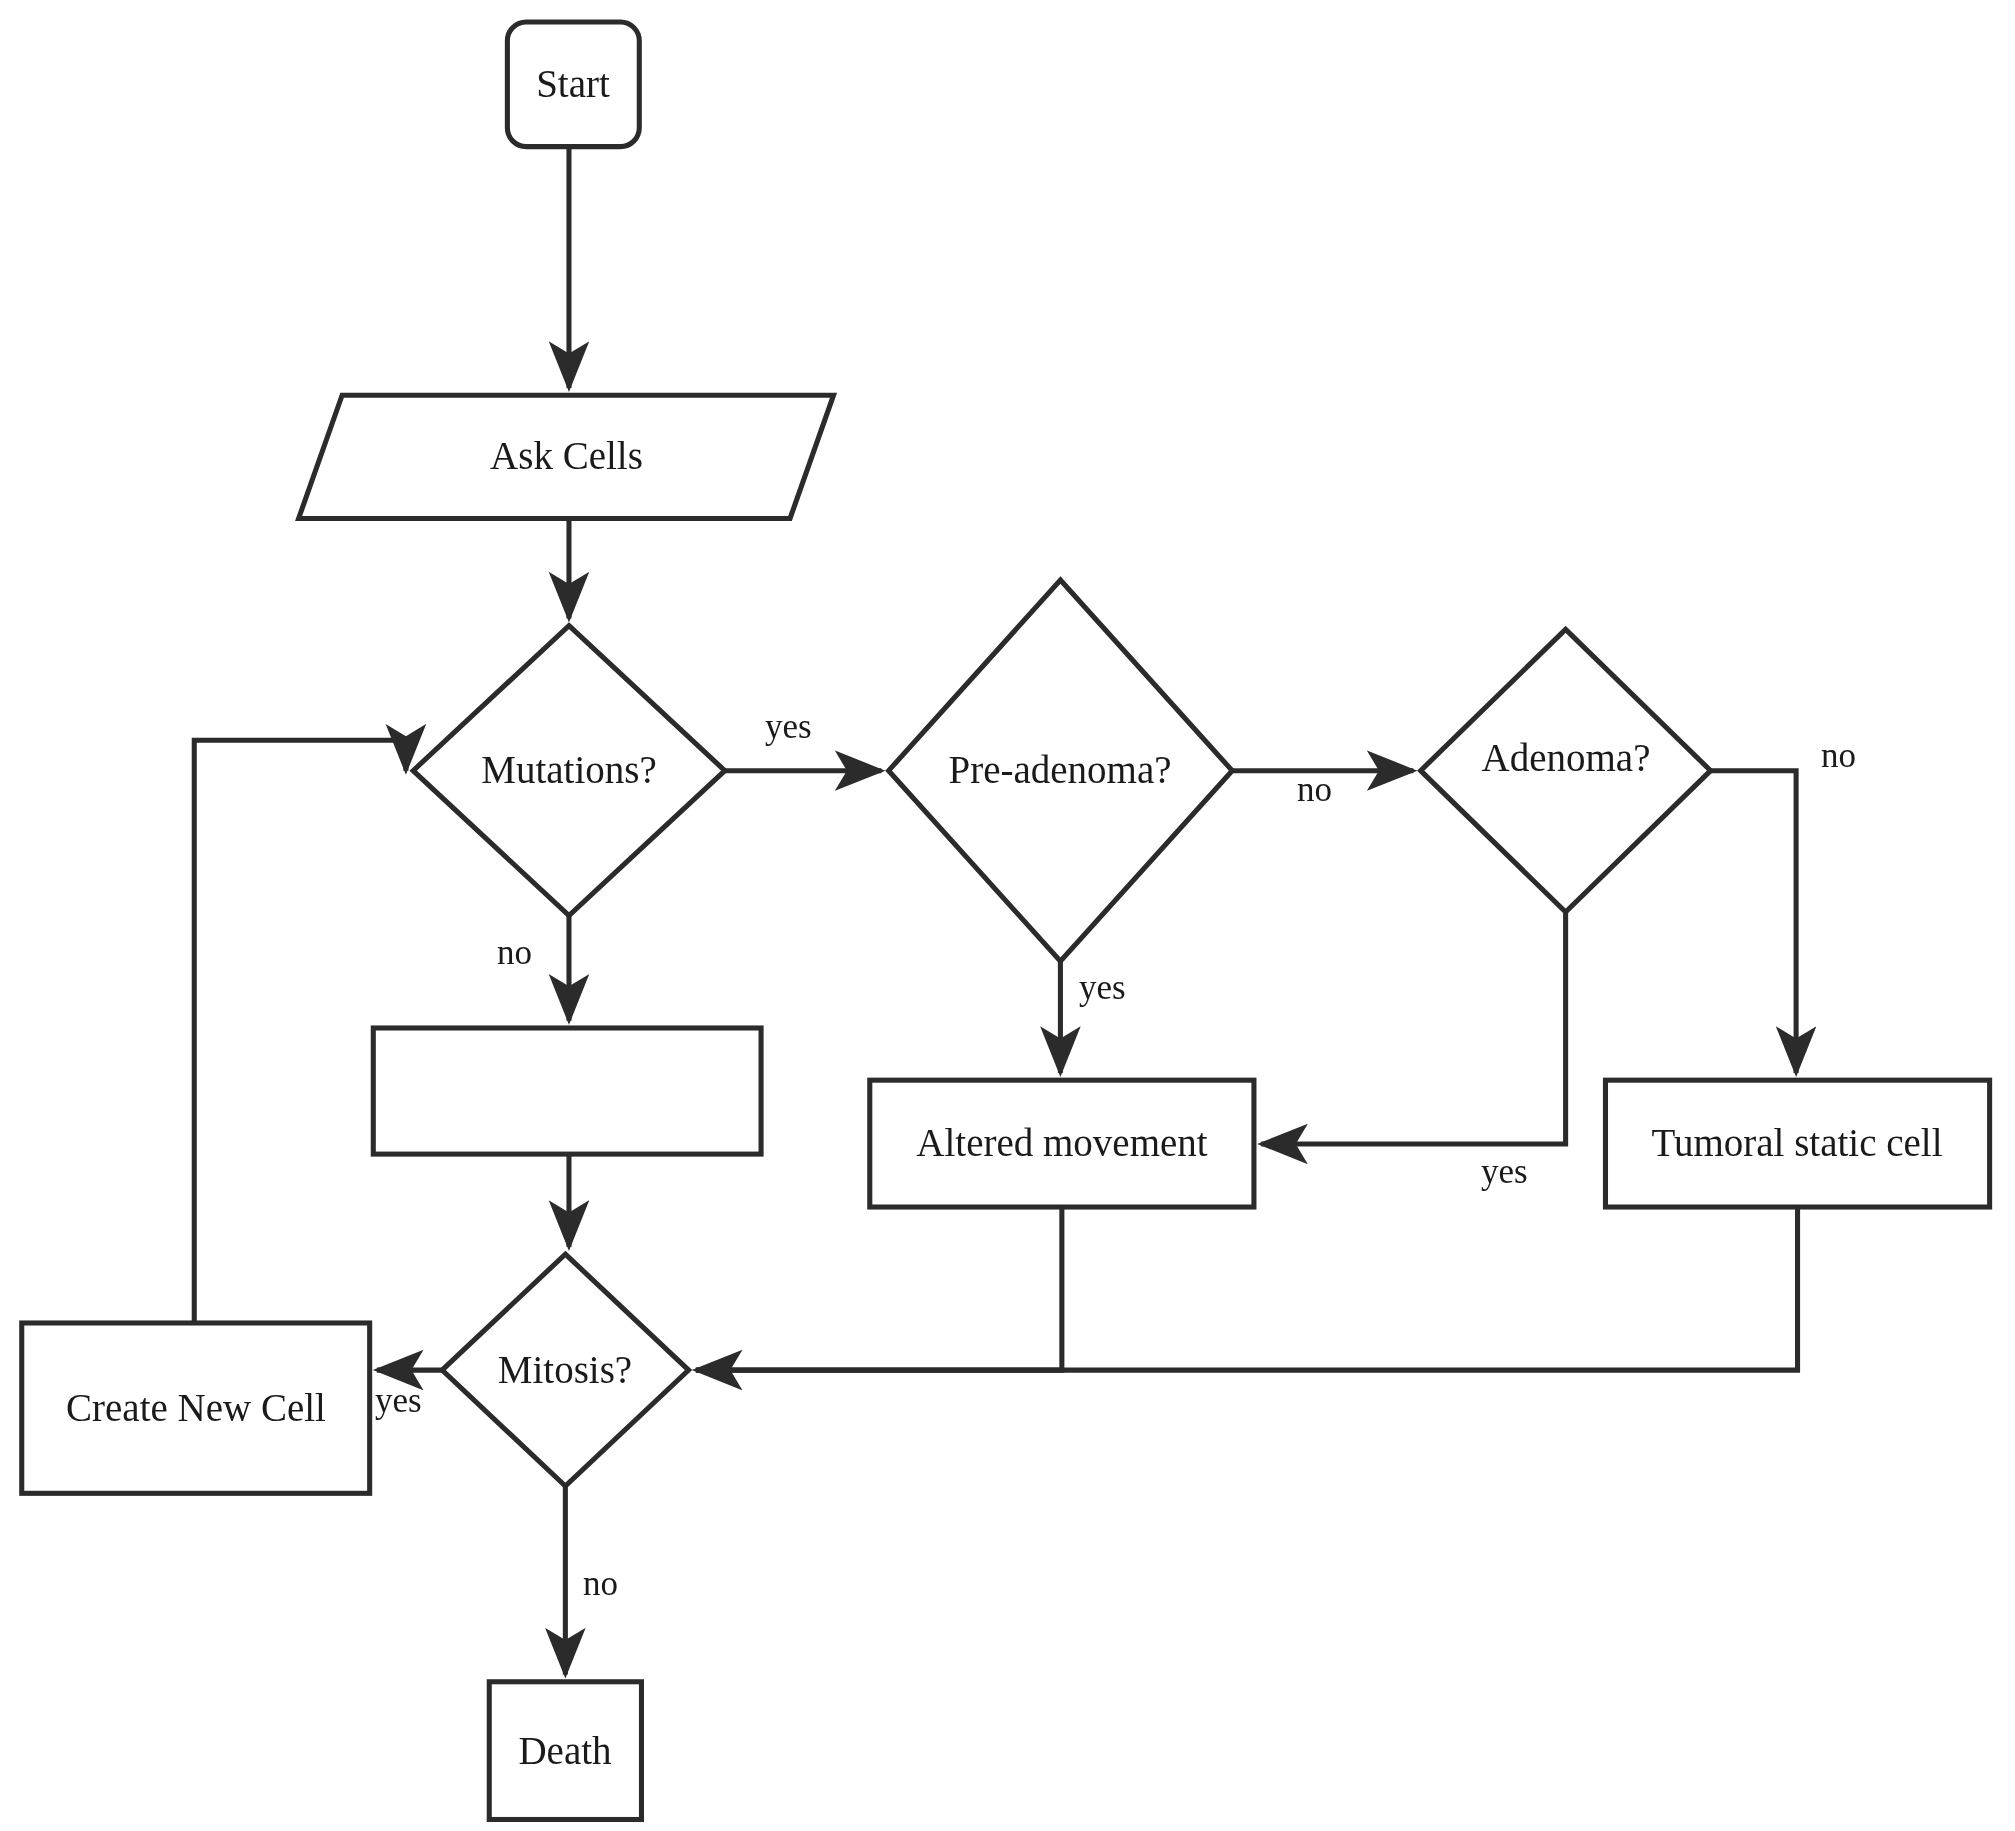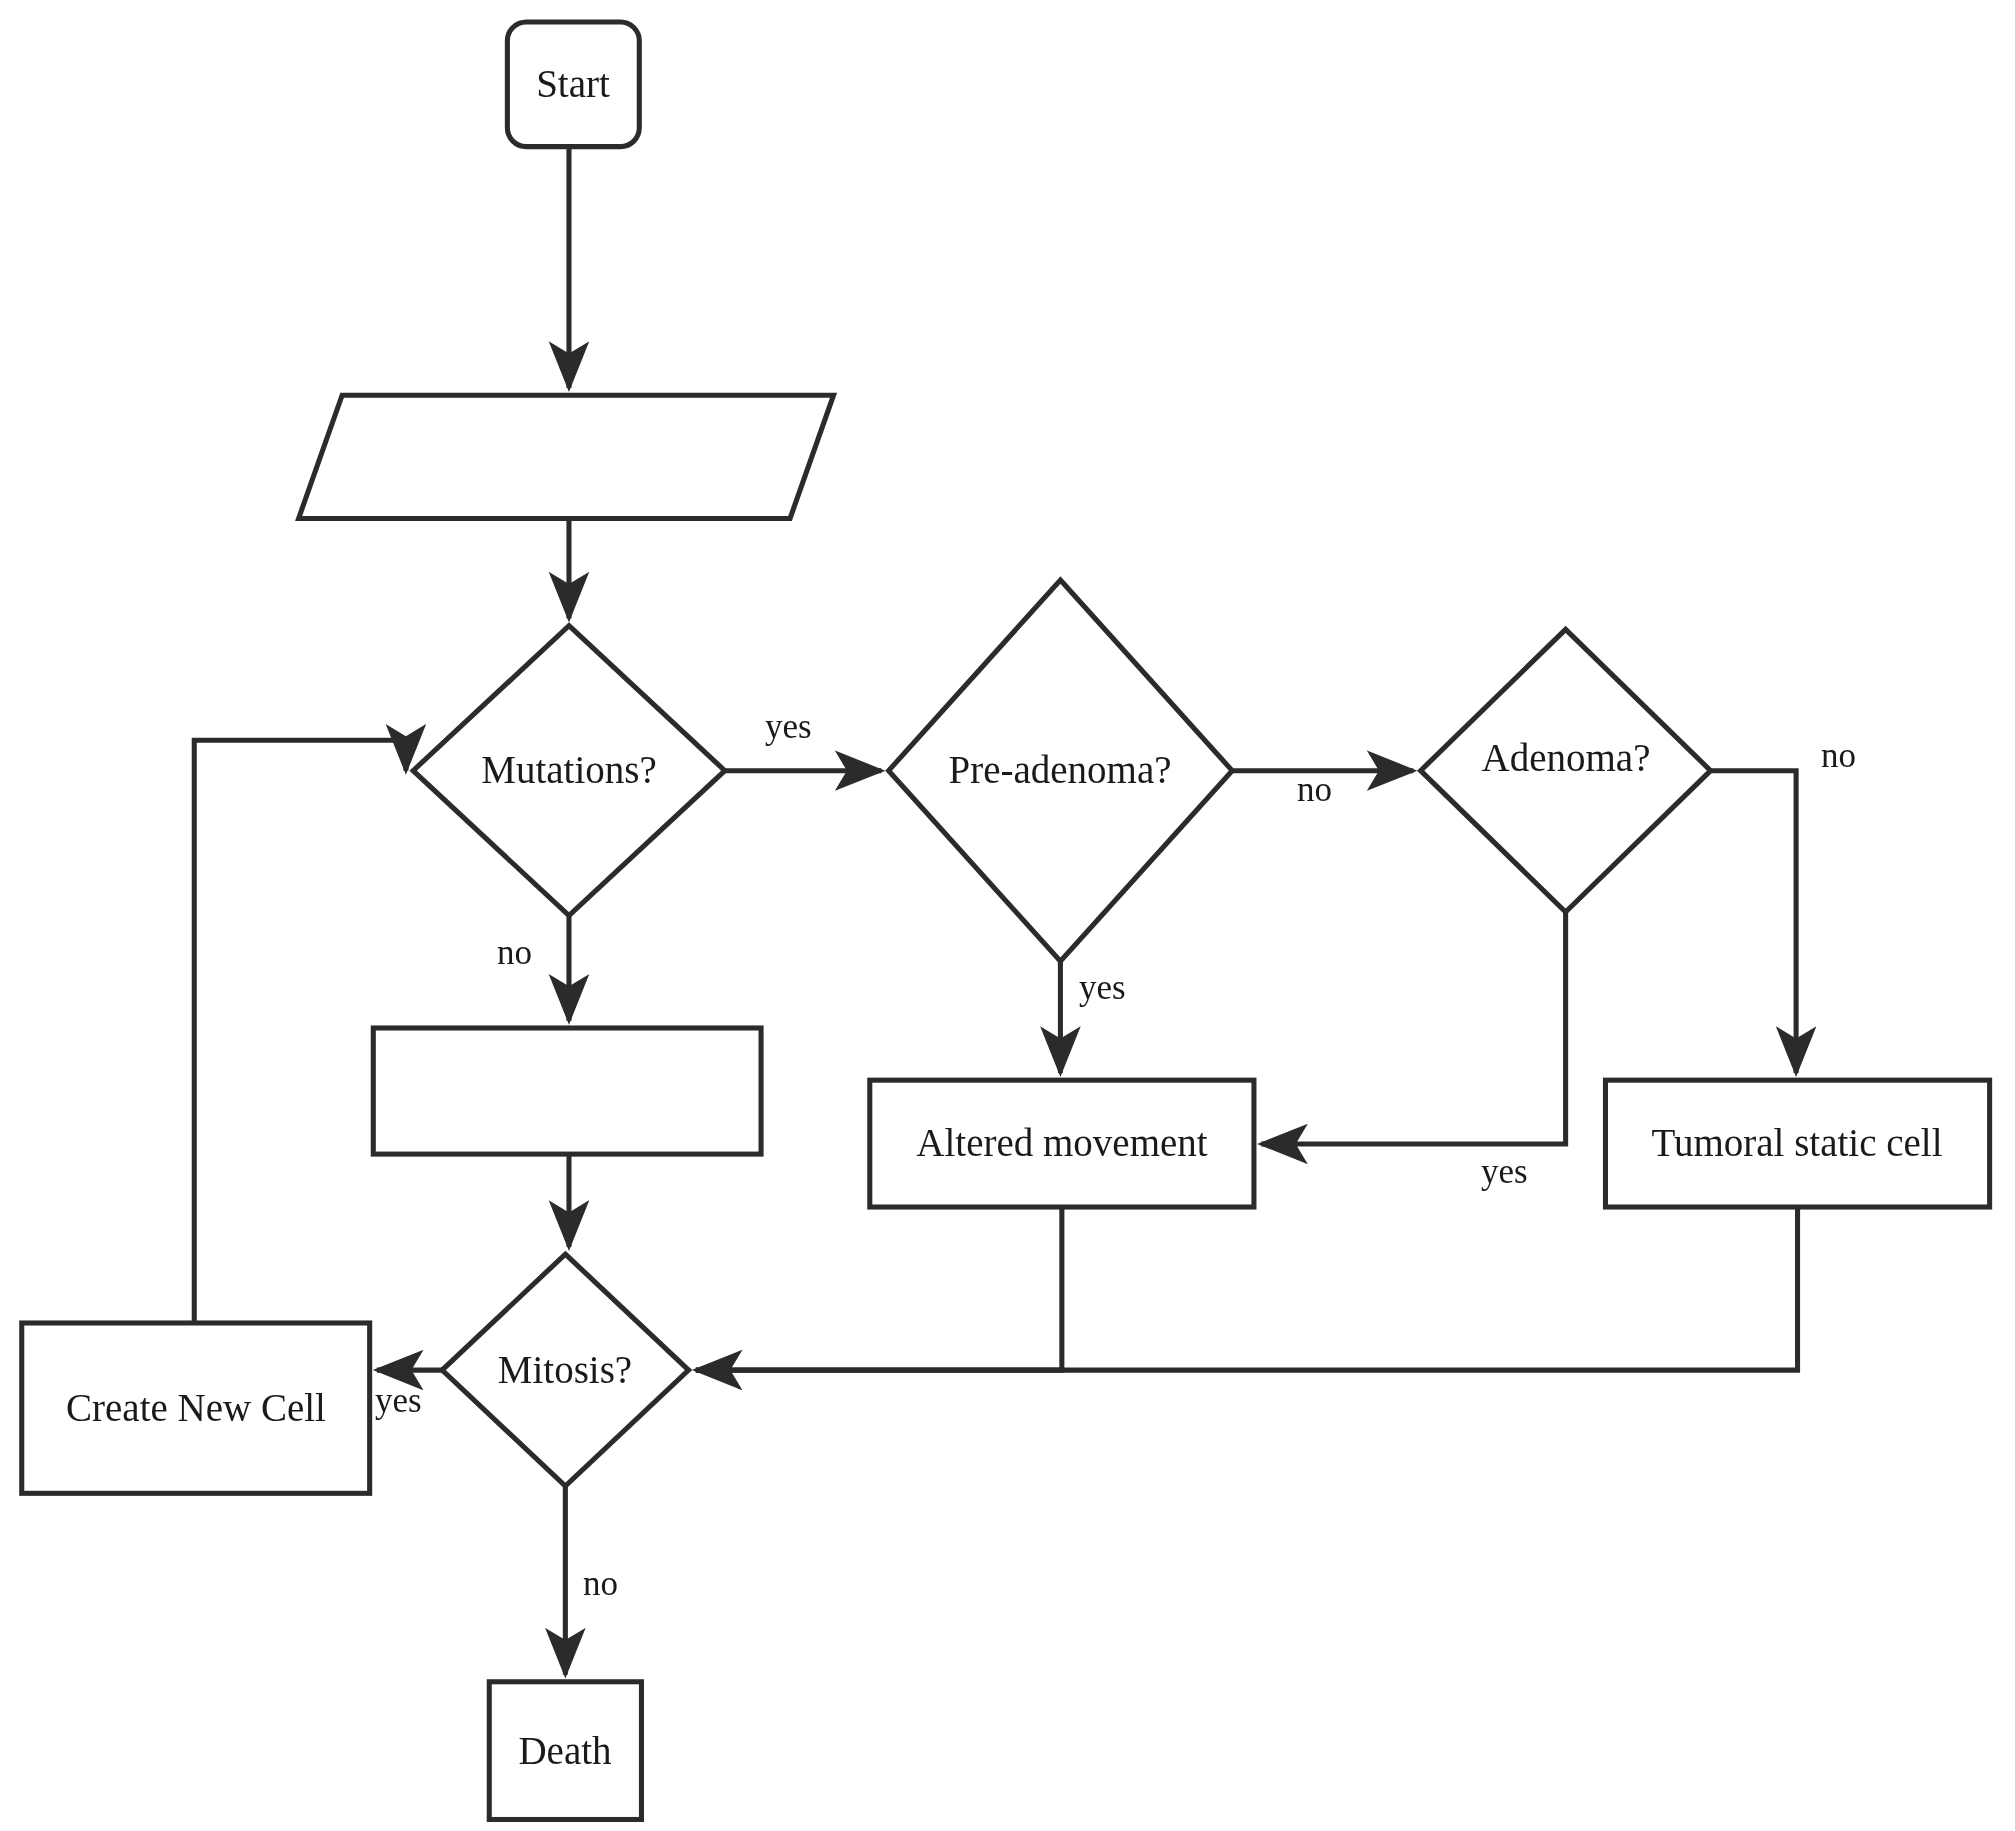--- a/index.html
+++ b/index.html
@@ -92,20 +92,21 @@
 
       <path d="M780,2050 L780,2310" marker-end="url(#ah)"></path>
 
       <path d="M268,1825 L268,1021 L560,1021 L560,1063" marker-end="url(#ah)"></path>
       <path d="M268,1021 L560,1063" stroke="none"></path>
     </g>
   </svg>
 
   <div class="node-label" style="left:507px;top:22px;width:132px;height:125px;">Start</div>
 
+  <div class="node-label" style="left:299px;top:395px;width:535px;height:123px;">Ask Cells</div>
 
   <div class="node-label" style="left:413px;top:734px;width:312px;height:72px;">Mutations?</div>
 
   <div class="node-label" style="left:881px;top:734px;width:358px;height:72px;">Pre-adenoma?</div>
 
   <div class="node-label" style="left:1421px;top:722px;width:290px;height:72px;">Adenoma?</div>
 
 
   <div class="node-label" style="left:870px;top:1080px;width:384px;height:127px;text-align:right;">Altered movement</div>
 

